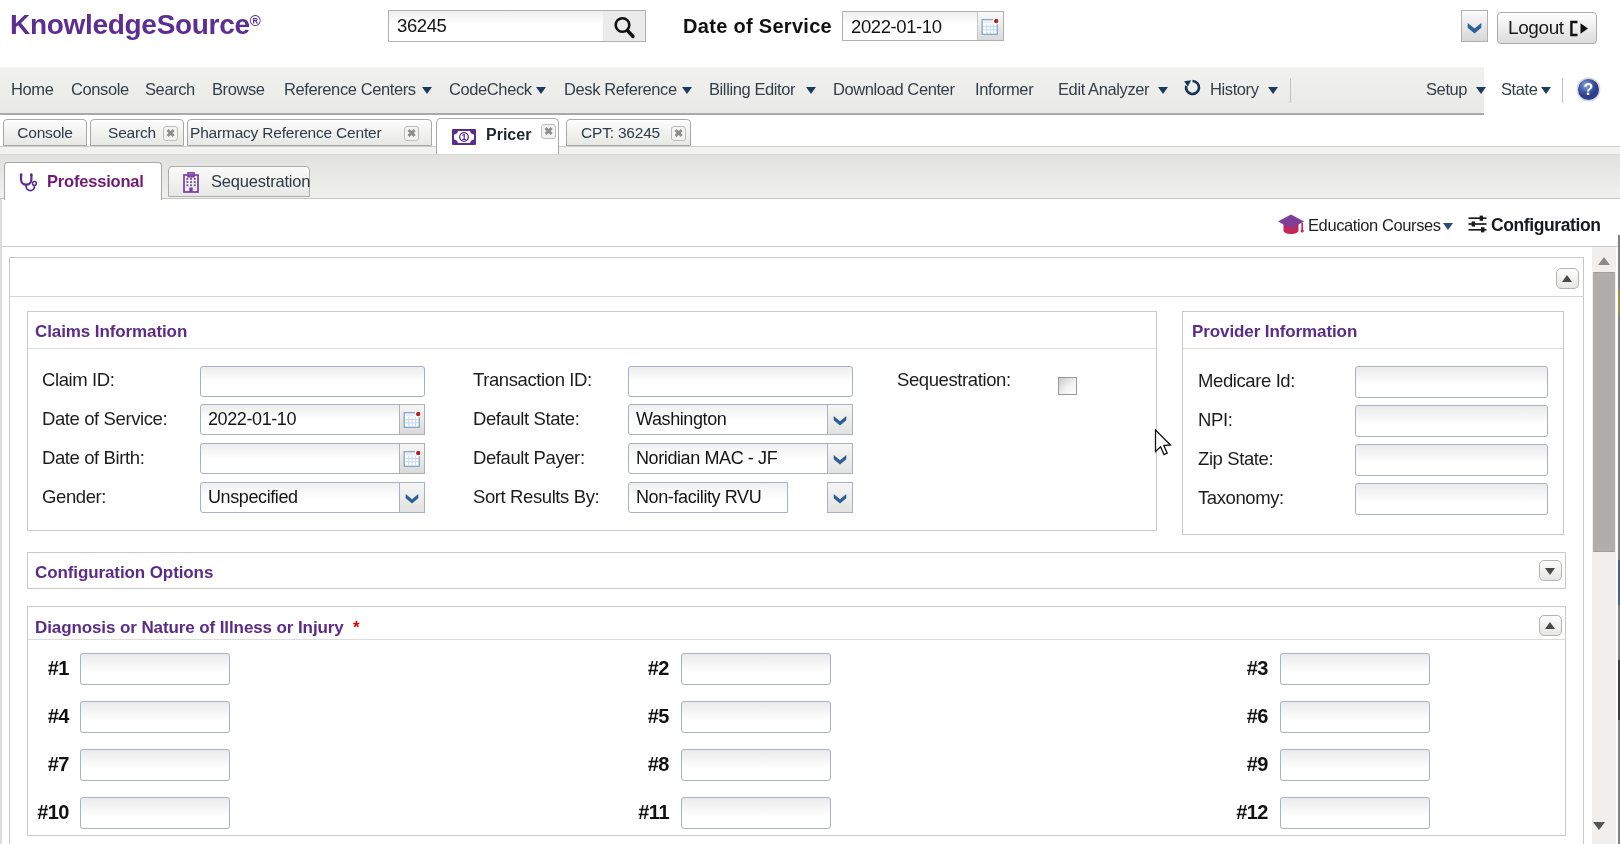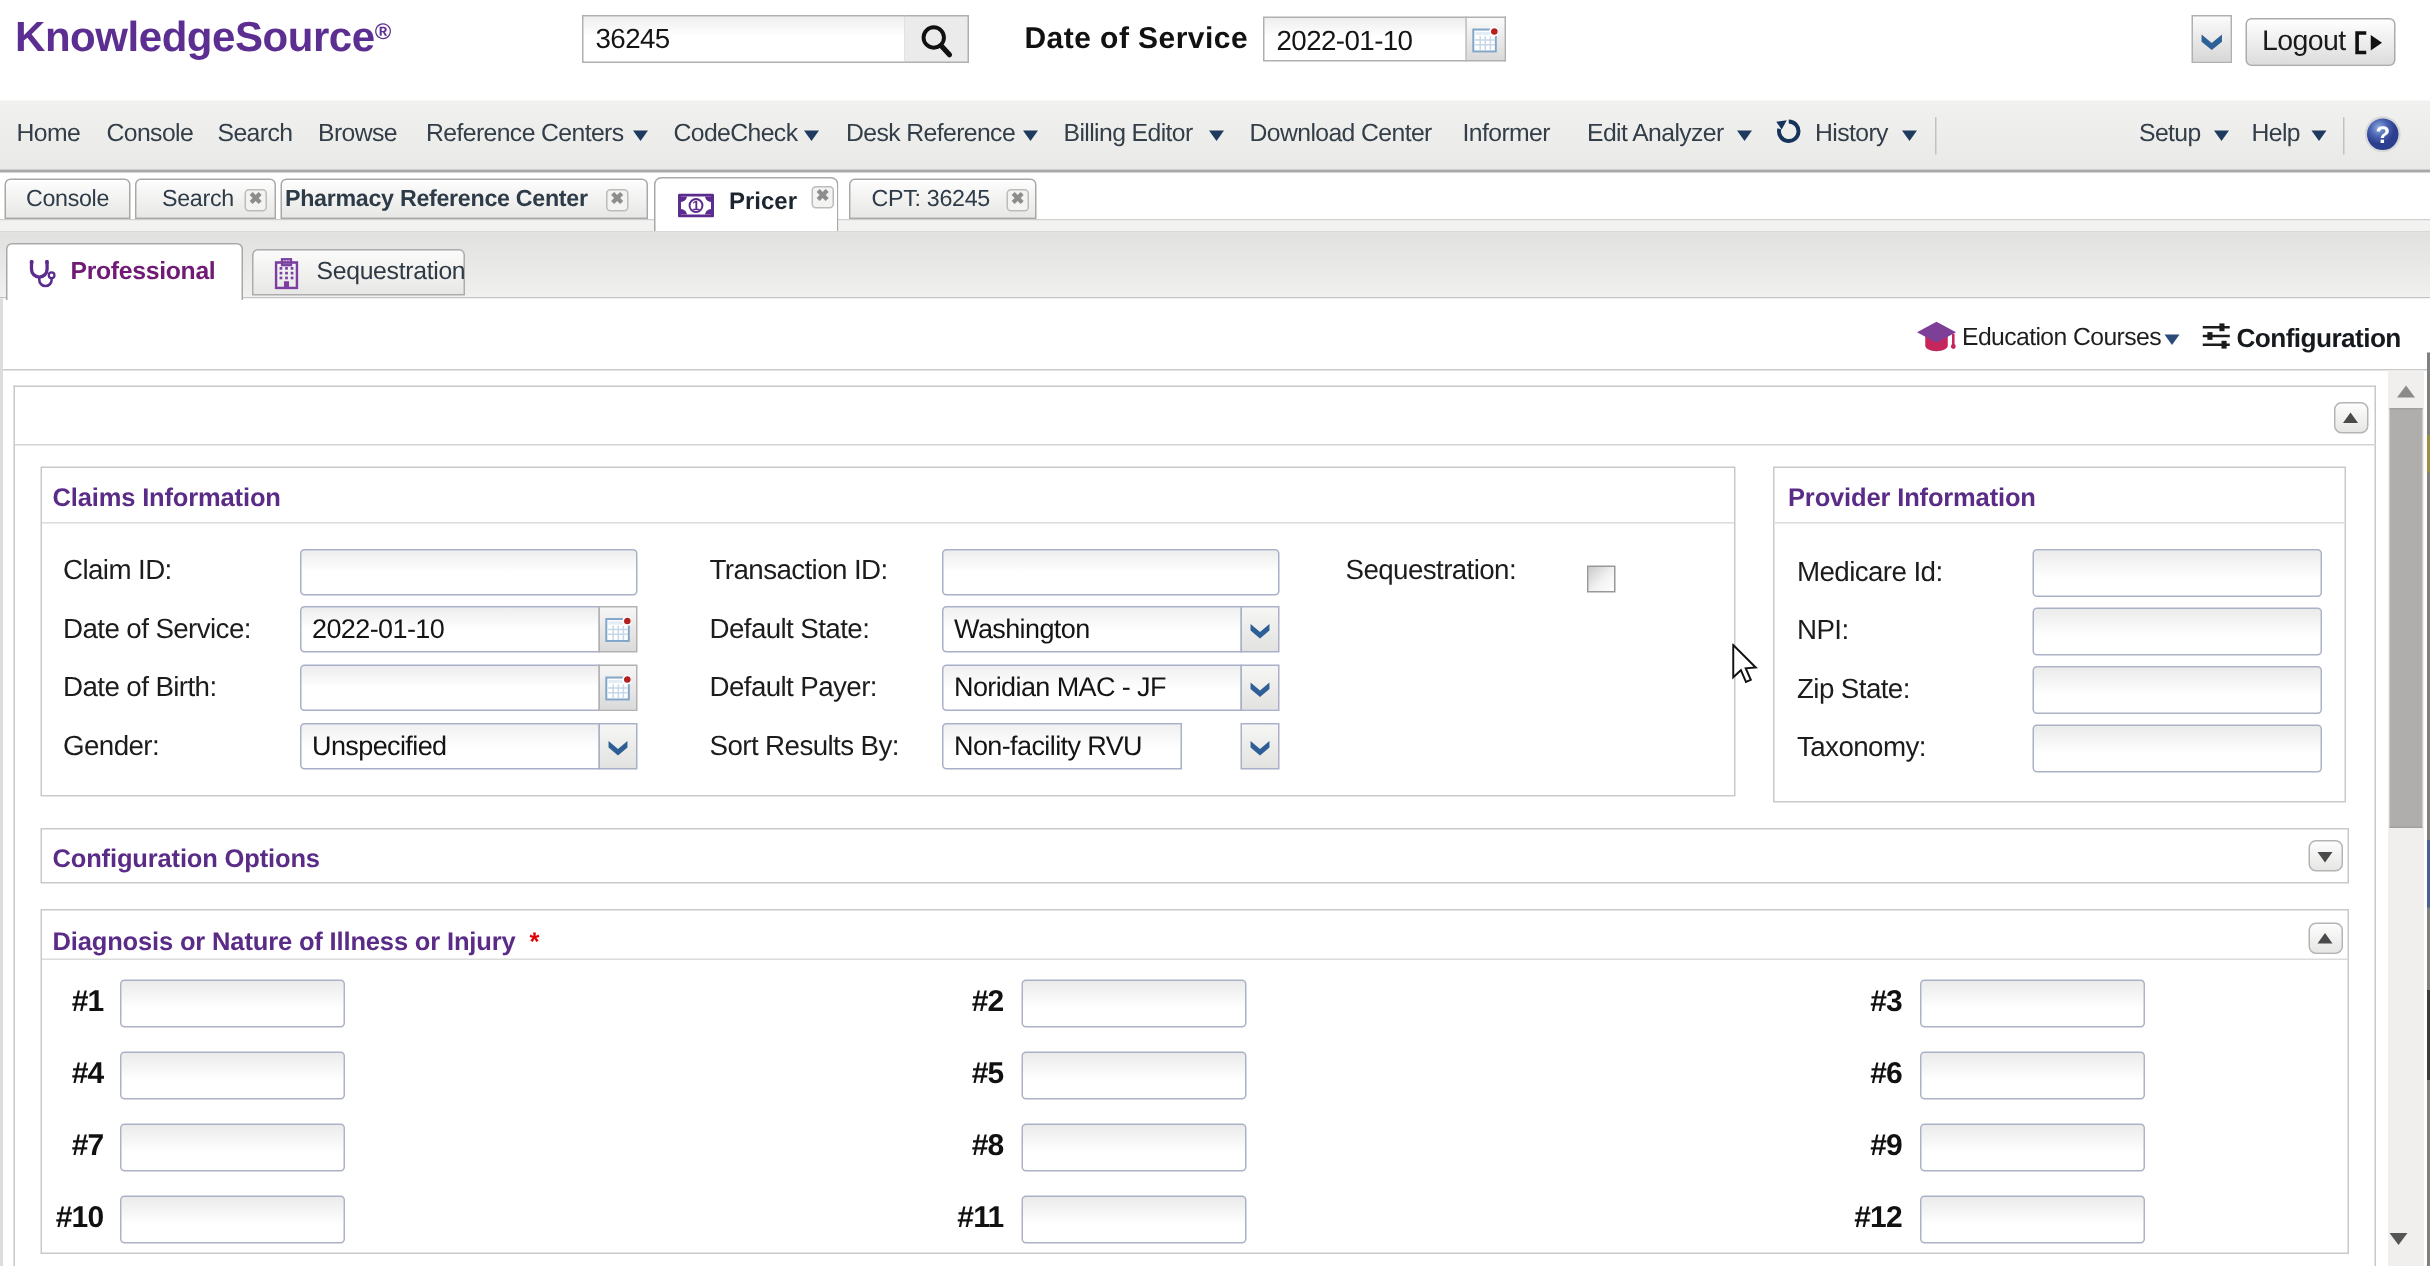--- a/index.html
+++ b/index.html
@@ -19,21 +19,21 @@
 #dateinp{left:842px;top:11px;width:136px;height:30px;}
 #calbtn1{left:977px;top:11px;width:27px;height:30px;border:1px solid #b0b0b0;border-left:1px solid #c6c6c6;
   background:linear-gradient(#fafafa,#d9d9d9);box-sizing:border-box;}
 #hospinp{left:1038px;top:10px;width:424px;height:32px;}
 #hospbtn{left:1461px;top:10px;width:27px;height:32px;border:1px solid #b0b0b0;
   background:linear-gradient(#fbfbfb,#d7d7d7);box-sizing:border-box;}
 #logout{left:1497px;top:12px;width:100px;height:32px;border:1px solid #ababab;border-radius:4px;
   background:linear-gradient(#ffffff,#dcdcdc);box-sizing:border-box;font-size:19px;color:#1a1a1a;
   line-height:30px;padding-left:10px;letter-spacing:-0.4px;}
 
-#nav{left:0;top:67px;width:1620px;height:46px;background:linear-gradient(#f1f1ef,#e9e9e7);
+#nav{left:0;top:67px;width:1484px;height:46px;background:linear-gradient(#f1f1ef,#e9e9e7);
   border-bottom:2px solid #a9a9ac;}
 .nitem{position:absolute;top:13px;font-size:16.5px;color:#333e48;white-space:nowrap;letter-spacing:-0.4px;}
 .caret{position:absolute;width:0;height:0;border-left:5px solid transparent;border-right:5px solid transparent;
   border-top:7px solid #1f3a5f;top:20px;}
 .nsep{position:absolute;top:11px;width:1px;height:25px;background:#c2c2c2;}
 
 .t1line{left:0;top:146px;width:1620px;height:1px;background:#cecece;}
 .t1strip{left:0;top:147px;width:1620px;height:8px;background:#f2f2f0;border-bottom:1px solid #d8d8d6;box-sizing:border-box;}
 .tab1{position:absolute;top:119px;height:27px;border:1px solid #a8a8a8;border-radius:4px 4px 0 0;
   background:linear-gradient(#fdfdfd,#e7e7e5);box-sizing:border-box;font-size:15.5px;color:#2e3b49;
@@ -141,21 +141,21 @@
       <span class="caret" style="left:1158px;"></span>
     <svg style="position:absolute;left:1183px;top:11px;" width="19" height="19" viewBox="0 0 19 19">
       <path d="M9.5 3 a6.5 6.5 0 1 1 -6.3 4.9" fill="none" stroke="#16335c" stroke-width="2.6"></path>
       <path d="M1.2 3.2 L8.2 2.2 L4.8 8.4 Z" fill="#16335c"></path>
     </svg>
     <span class="nitem" style="left:1210px;">History</span>
       <span class="caret" style="left:1268px;"></span>
     <span class="nsep" style="left:1290px;"></span>
     <span class="nitem" style="left:1426px;">Setup</span>
       <span class="caret" style="left:1476px;"></span>
-    <span class="nitem" style="left:1501px;">Help</span>
+    <span class="nitem" style="left:1501px;">State</span>
       <span class="caret" style="left:1541px;"></span>
     <span class="nsep" style="left:1562px;"></span>
     <svg style="position:absolute;left:1576px;top:10px;" width="25" height="25" viewBox="0 0 25 25">
       <defs>
           <radialGradient id="hg" cx="38%" cy="30%">
             <stop offset="0%" stop-color="#93aede"></stop>
             <stop offset="55%" stop-color="#4a63b2"></stop>
             <stop offset="100%" stop-color="#2c3f8e"></stop>
           </radialGradient>
         </defs>
@@ -163,21 +163,21 @@
       <circle cx="12.5" cy="12.5" r="10.5" fill="url(#hg)"></circle>
       <text x="12.5" y="18" font-family="Liberation Sans" font-size="16" font-weight="bold" fill="#fff" text-anchor="middle">?</text>
     </svg>
   </div>
 
   <div class="abs t1line"></div>
   <div class="abs t1strip"></div>
   <div class="tab1" style="left:3px;width:84px;text-align:center;">Console</div>
   <div class="tab1" style="left:90px;width:94px;padding-left:17px;">Search</div>
   <div class="xbtn" style="left:163px;top:126px;">✖</div>
-  <div class="tab1" style="left:187px;width:245px;padding-left:2px;font-weight:bold;">Pharmacy Reference Center</div>
+  <div class="tab1" style="left:187px;width:245px;padding-left:2px;">Pharmacy Reference Center</div>
   <div class="xbtn" style="left:404px;top:126px;">✖</div>
   <div id="tabpricer">
     <svg style="position:absolute;left:15px;top:10px;" width="24" height="16" viewBox="0 0 24 16">
       <rect x="0" y="0" width="24" height="16" rx="1" fill="#5b2c8e"></rect>
       <path d="M2 2 h20 v12 h-20 z" fill="#fff"></path>
       <path d="M2 2 h4 a4 4 0 0 1 -1.4 2.6 a4 4 0 0 1 -2.6 1 z" fill="#5b2c8e"></path>
       <path d="M22 2 h-4 a4 4 0 0 0 1.4 2.6 a4 4 0 0 0 2.6 1 z" fill="#5b2c8e"></path>
       <path d="M2 14 h4 a4 4 0 0 0 -1.4 -2.6 a4 4 0 0 0 -2.6 -1 z" fill="#5b2c8e"></path>
       <path d="M22 14 h-4 a4 4 0 0 1 1.4 -2.6 a4 4 0 0 1 2.6 -1 z" fill="#5b2c8e"></path>
       <circle cx="12" cy="8" r="4.3" fill="#fff" stroke="#5b2c8e" stroke-width="1.3"></circle>

